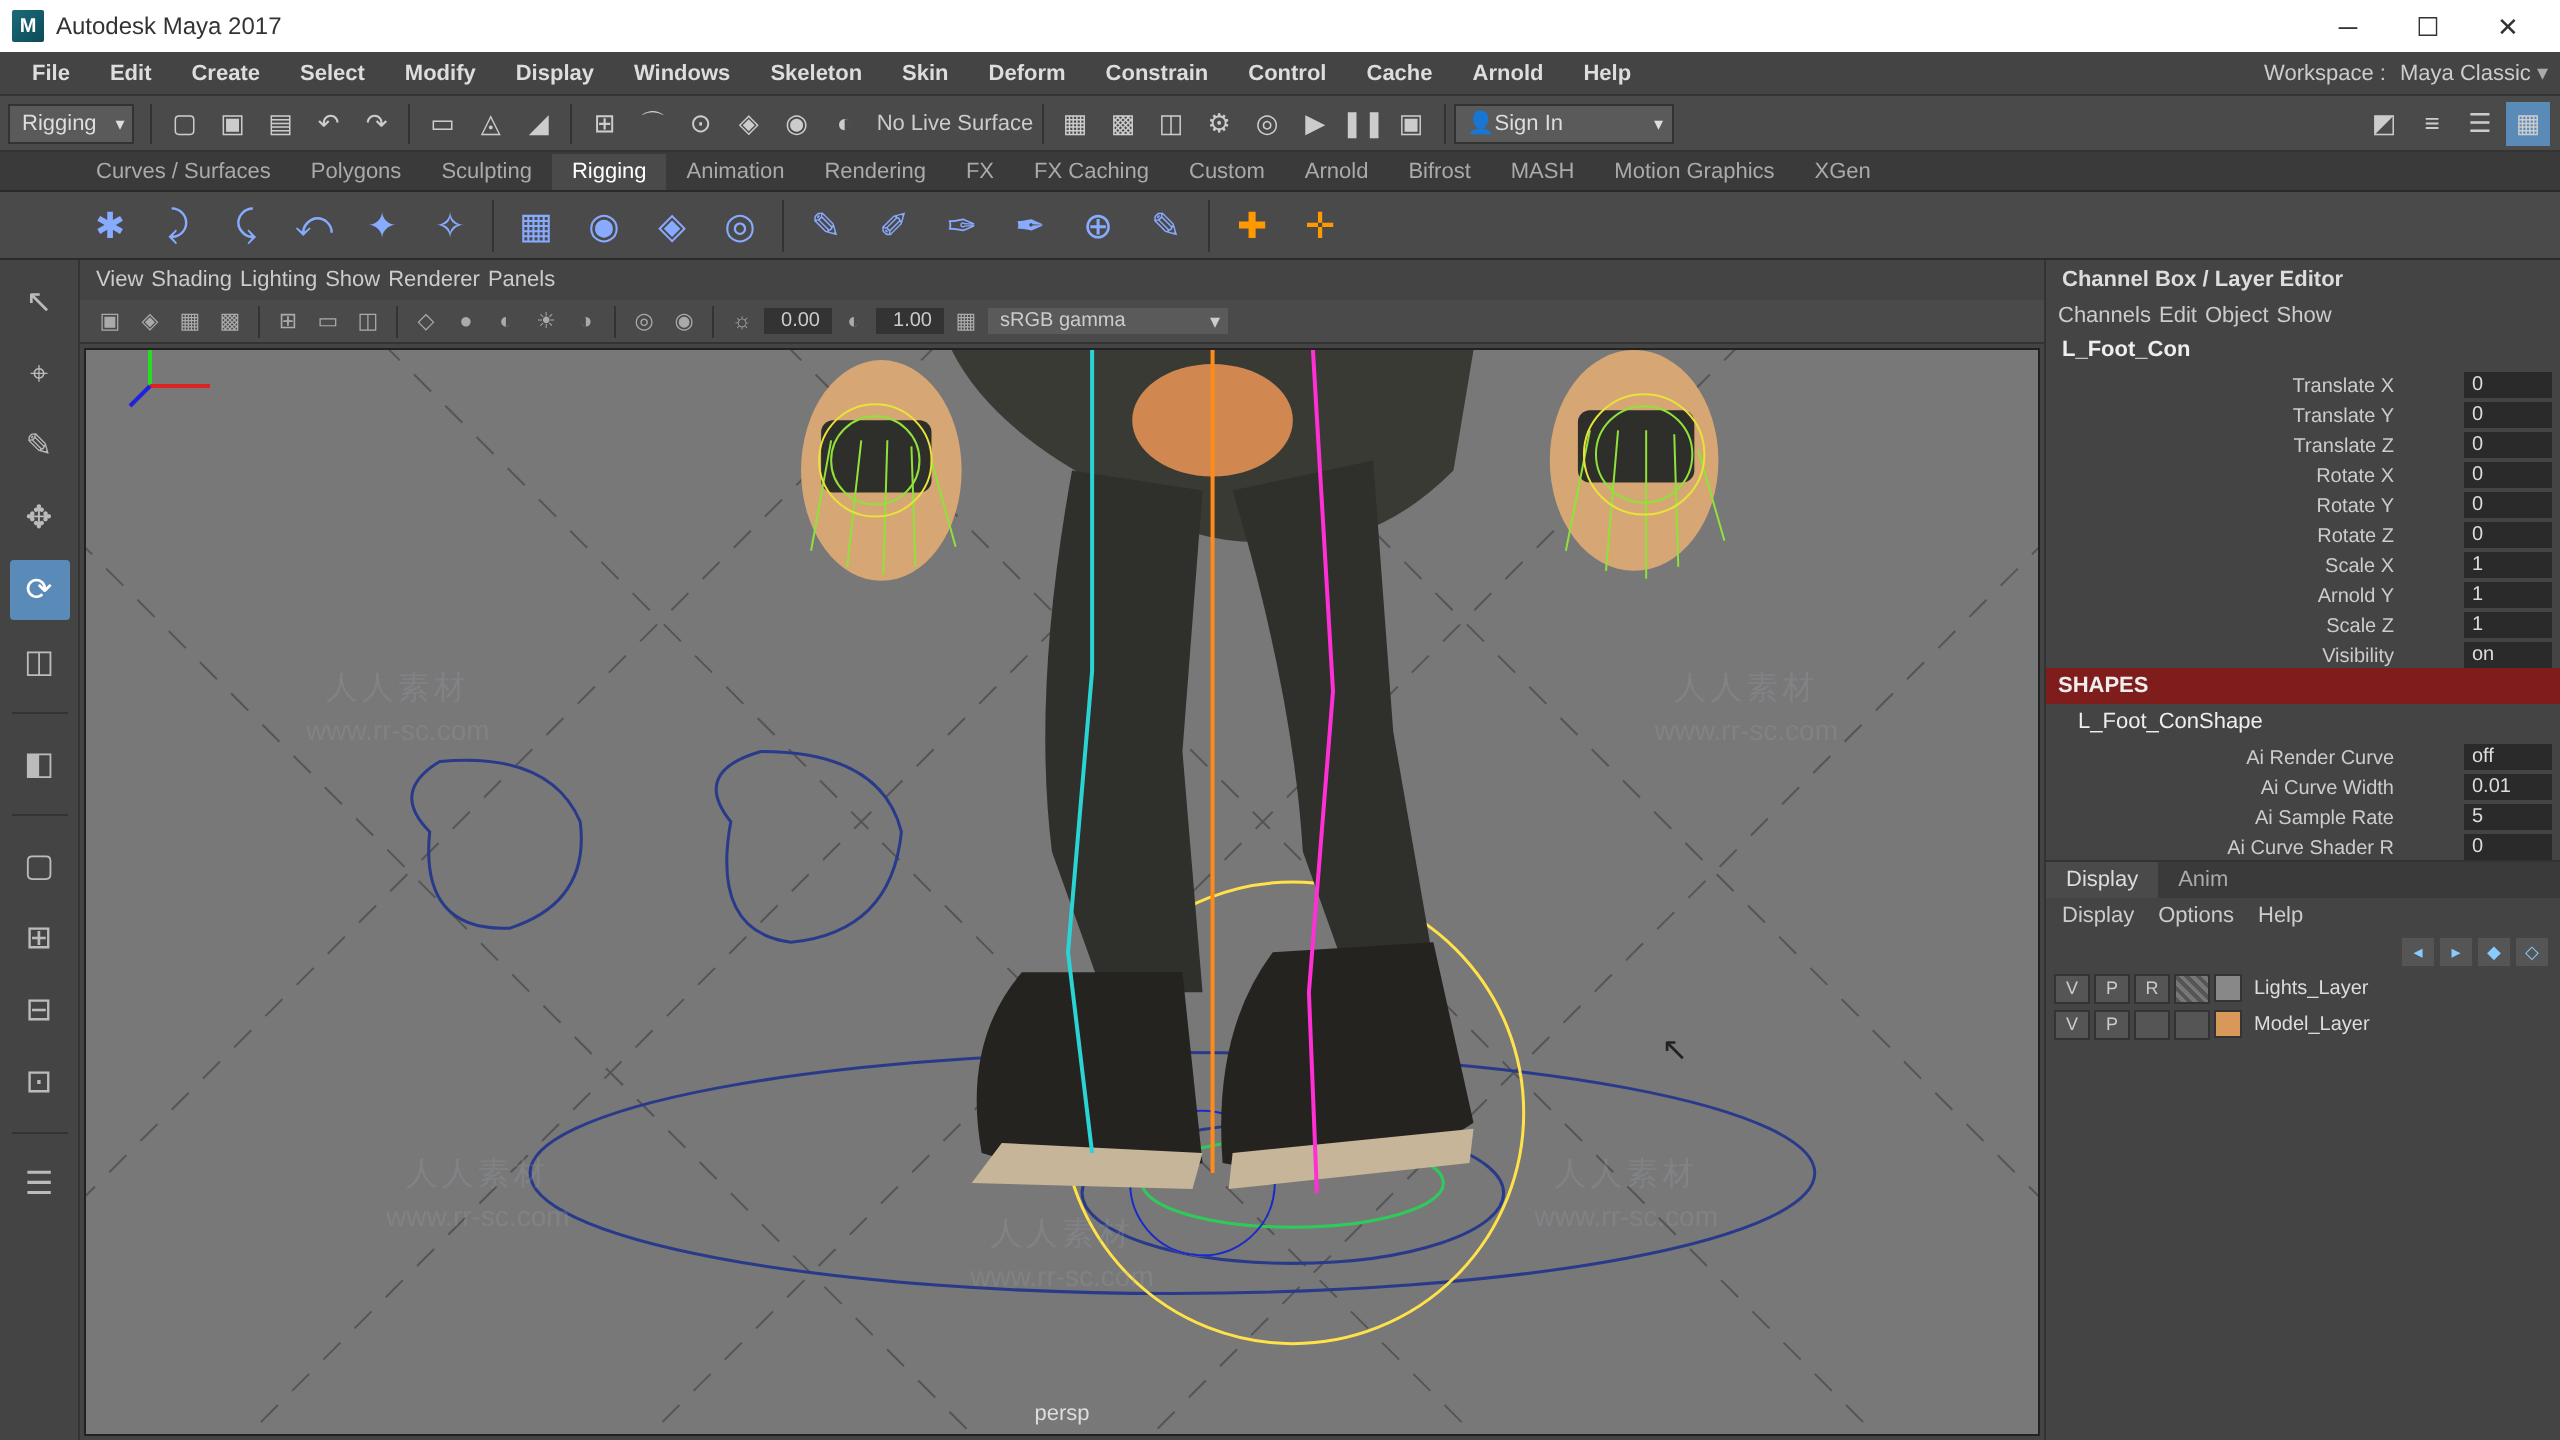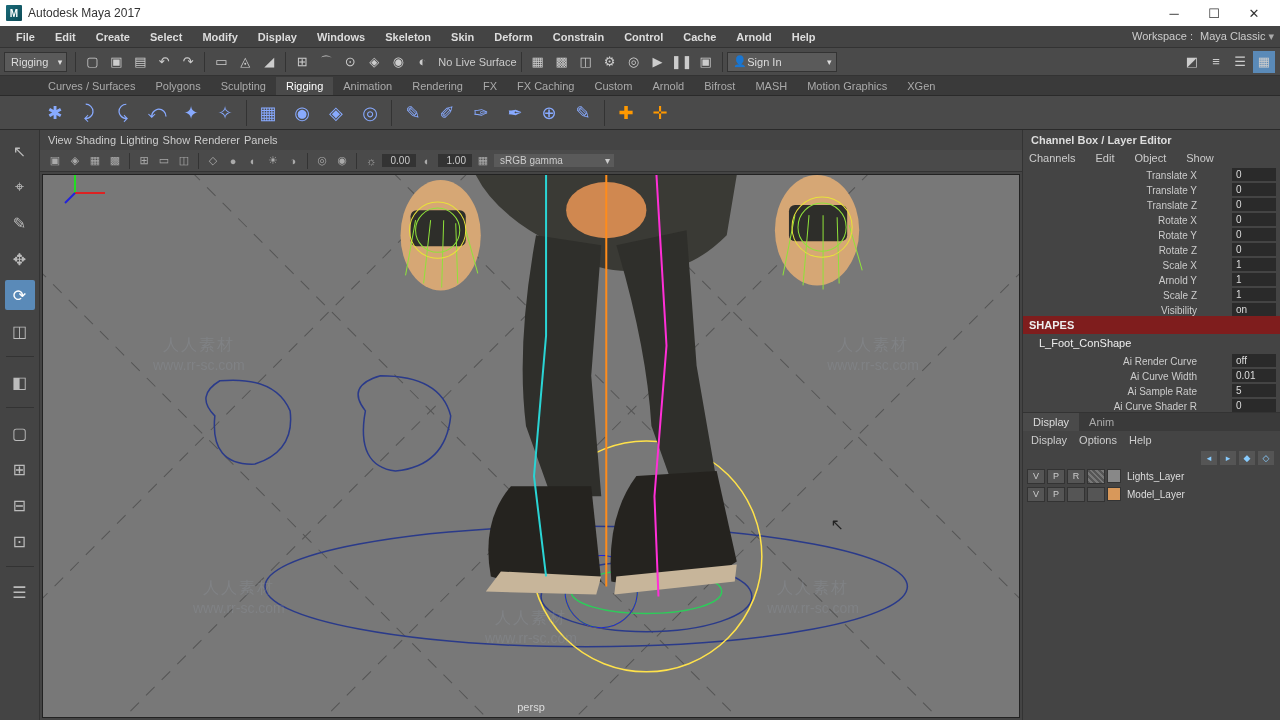--- a/index.html
+++ b/index.html
@@ -35,21 +35,21 @@
 .viewport-toolbar .vp-sep { width:1px; height:16px; background:#333; margin:0 3px; }
 .viewport-toolbar .vp-num { background:#333; color:#ccc; padding:1px 6px; font-size:10px; min-width:34px; text-align:right; }
 .viewport-toolbar .vp-drop { background:#5a5a5a; padding:1px 18px 1px 6px; font-size:10px; position:relative; }
 .viewport-toolbar .vp-drop::after { content:"▾"; position:absolute; right:4px; }
 .viewport { flex:1; background:#787878; position:relative; overflow:hidden; border:1px solid #222; margin:2px; }
 .viewport svg { width:100%; height:100%; }
 .viewport .label { position:absolute; bottom:4px; left:50%; transform:translateX(-50%); color:#ddd; font-size:11px; }
 .viewport .axis { position:absolute; bottom:20px; left:20px; }
 .right-panel { width:258px; background:#444; border-left:1px solid #333; display:flex; flex-direction:column; font-size:11px; }
 .panel-title { padding:4px 8px; color:#ddd; font-weight:bold; font-size:11px; }
-.panel-tabs { display:flex; padding:2px 6px; gap:20px; color:#ccc; font-size:11px; }
+.panel-tabs { display:flex; padding:2px 6px; gap:4px; color:#ccc; font-size:11px; }
 .obj-name { padding:3px 8px; color:#eee; font-weight:bold; font-size:11px; }
 .attr-row { display:flex; align-items:flex-end; height:15px; padding-right:4px;gap:29px; }
 .attr-row .label { flex:1; text-align:right; padding-right:6px; color:#ccc; font-size:10px; }
 .attr-row .val { width:44px; background:#2a2a2a; color:#ddd; padding:0 4px; font-size:10px; height:13px; line-height:13px; }
 .section-hdr { padding:3px 6px; font-weight:bold; color:#eee; background:#7f1d1d; font-size:11px; }
 .layer-panel { border-top:1px solid #333; flex:1; display:flex; flex-direction:column; }
 .layer-tabs { display:flex; background:#3a3a3a; }
 .layer-tabs .lt { padding:3px 10px; font-size:11px; color:#aaa; }
 .layer-tabs .lt.active { background:#4a4a4a; color:#ddd; }
 .layer-sub { display:flex; padding:3px 8px; gap:12px; font-size:11px; }
@@ -327,20 +327,21 @@
   </div>
 
   <div class="right-panel">
     <div class="panel-title">Channel Box / Layer Editor</div>
     <div class="panel-tabs">
       <span>Channels</span>
       <span>Edit</span>
       <span>Object</span>
       <span>Show</span>
     </div>
+    <div class="obj-name">L_Foot_Con</div>
     <div>
       <div class="attr-row">
           <span class="label">Translate X</span>
           <span class="val">0</span>
         </div>
       <div class="attr-row">
           <span class="label">Translate Y</span>
           <span class="val">0</span>
         </div>
       <div class="attr-row">

